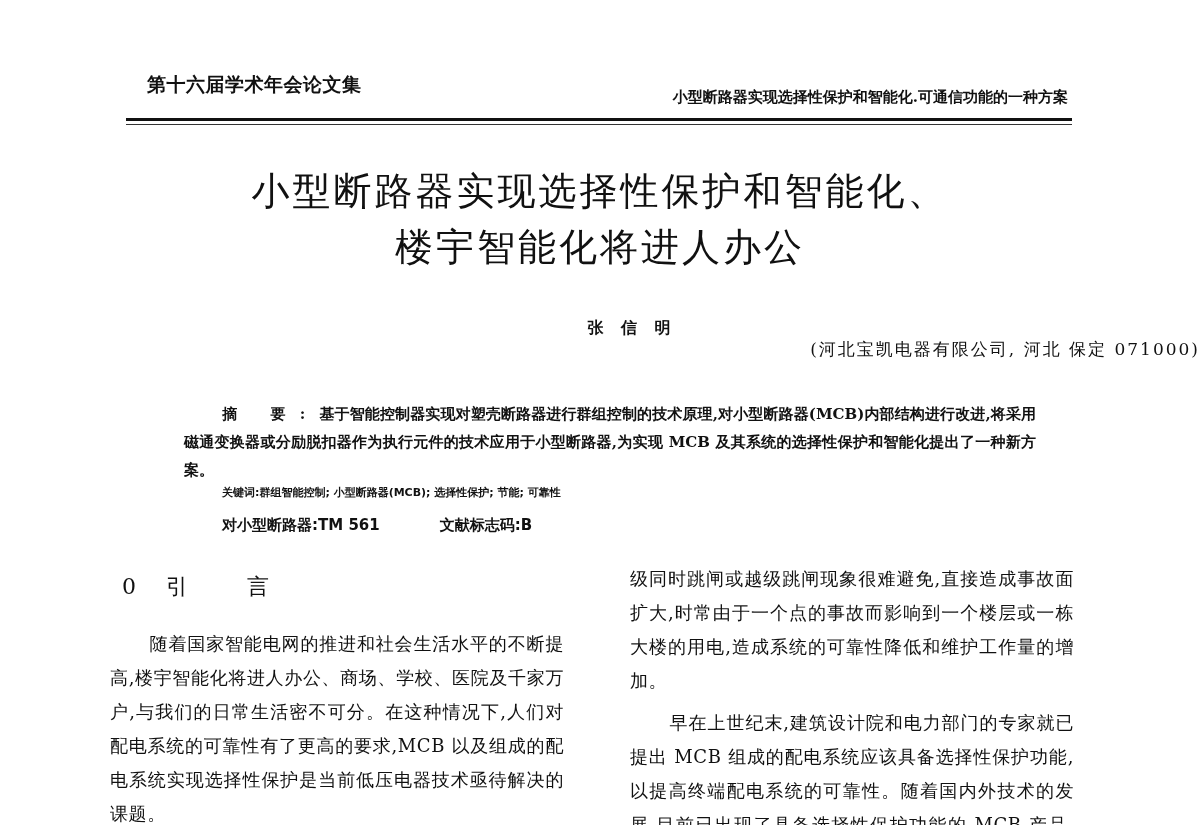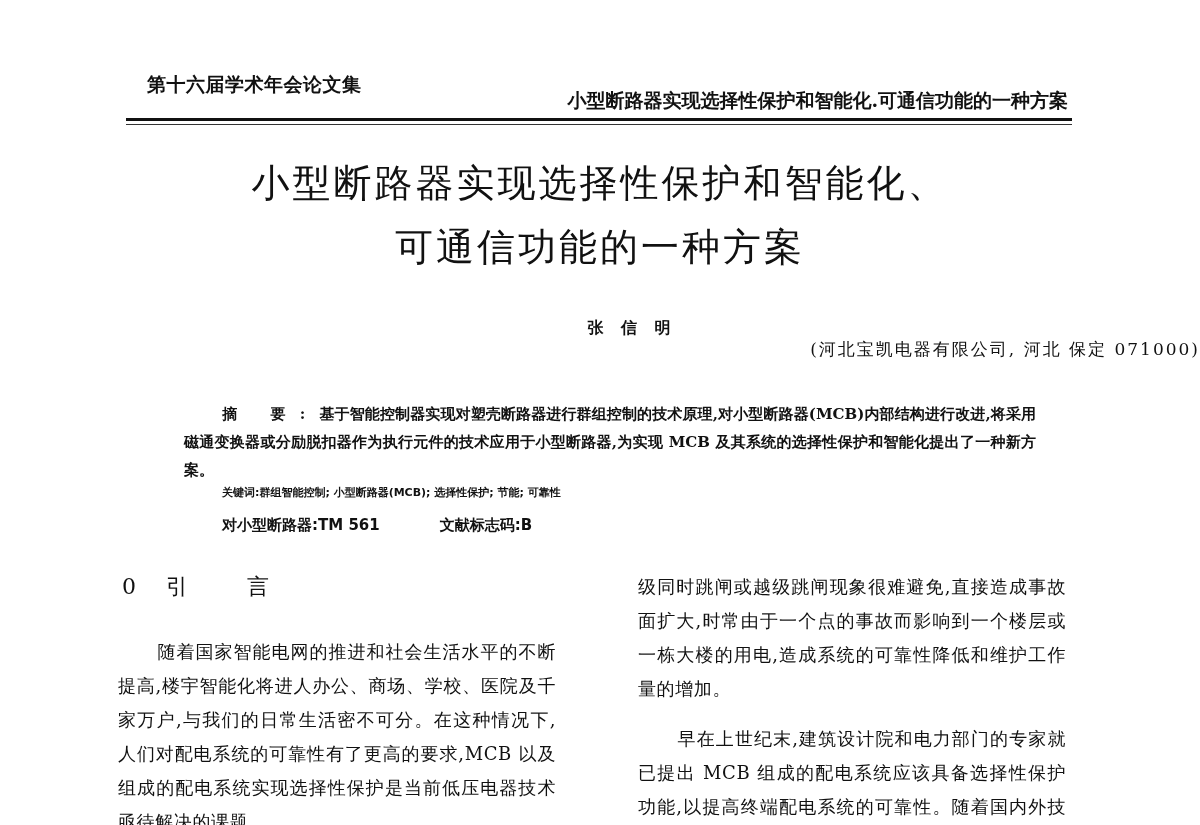--- a/index.html
+++ b/index.html
@@ -1,51 +1,51 @@
 <!DOCTYPE html>
 <html><head>
 <meta charset="utf-8">
 <style>
   html, body { margin:0; padding:0; background:#ffffff; }
   body { width:1200px; height:825px; overflow:hidden; position:relative; color:#111; font-family:"DejaVu Serif","Liberation Serif",serif; }
   .abs { position:absolute; }
   .running-left { left:130px; top:72px; font-size:19px; font-weight:bold; letter-spacing:0.5px; font-family:"DejaVu Sans","Liberation Sans",sans-serif;margin-left:17px; }
-  .running-right { right:132px; top:88px; font-size:19px; font-weight:bold; font-family:"DejaVu Serif","Liberation Serif",serif; }
+  .running-right { right:132px; top:88px; font-size:15px; font-weight:bold; font-family:"DejaVu Serif","Liberation Serif",serif; }
   .rule-thick { left:126px; top:118px; width:946px; height:3px; background:#111; }
   .rule-thin { left:126px; top:124px; width:946px; height:1px; background:#333; }
   .title { left:0; width:1200px; text-align:center; font-family:"DejaVu Sans","Liberation Sans",sans-serif; font-size:38px; letter-spacing:3px; font-weight:normal; }
-  .title1 { top:158px; }
+  .title1 { top:166px; }
   .title2 { top:222px; }
   .author { left:0; width:1200px; text-align:center; top:318px; font-size:16px; letter-spacing:6px; font-weight:bold;margin-left:32px; }
   .affil { left:0; width:1200px; text-align:right; top:338px; font-size:17px; letter-spacing:2px; }
   .abstract { left:184px; width:852px; top:400px; font-size:15px; line-height:28px; font-weight:bold; text-align:justify; }
   .abstract .indent { display:inline-block; width:38px; }
   .abs-label { letter-spacing:14px;margin-top:48px; }
   .kw { left:222px; top:485px; font-size:11px; font-weight:bold; font-family:"DejaVu Sans","Liberation Sans",sans-serif; }
   .cls { left:222px; top:516px; font-size:15px; font-weight:bold; font-family:"DejaVu Sans","Liberation Sans",sans-serif; }
   .cls .gap { display:inline-block; width:60px; }
   .section-head { left:122px; top:572px; font-size:22px; }
   .section-head .num { display:inline-block; width:44px; }
   .section-head .t { letter-spacing:26px;margin-top:44px; }
   .col { font-size:18px; line-height:34px; text-align:justify; letter-spacing:0.6px; }
   .col-left { left:102px; width:470px; top:619px; }
   .col-right { left:622px; width:460px; top:554px; }
-  .col p { margin:16px; }
+  .col p { margin:8px; }
   .col .ind { text-indent:2.2em; }
 </style>
 </head>
 <body>
 
 <div class="abs running-left">第十六届学术年会论文集</div>
 <div class="abs running-right">小型断路器实现选择性保护和智能化.可通信功能的一种方案</div>
 <div class="abs rule-thick"></div>
 <div class="abs rule-thin"></div>
 
 <div class="abs title title1">小型断路器实现选择性保护和智能化、</div>
-<div class="abs title title2">可通信功能的一种方案</div>
+<div class="abs title title2">楼宇智能化将进人办公</div>
 
 <div class="abs author">张 信 明</div>
 <div class="abs affil">(河北宝凯电器有限公司, 河北  保定  071000)</div>
 
 <div class="abs abstract"><span class="indent"></span><span class="abs-label">摘 要:</span><span>基于智能控制器实现对塑壳断路器进行群组控制的技术原理,对小型断路器(MCB)内部结构进行改进,将采用磁通变换器或分励脱扣器作为执行元件的技术应用于小型断路器,为实现 MCB 及其系统的选择性保护和智能化提出了一种新方案。</span></div>
 
 <div class="abs kw"><span>关键词:</span><span>群组智能控制; 小型断路器(MCB); 选择性保护; 节能; 可靠性</span></div>
 
 <div class="abs cls"><span>对小型断路器:</span><span>TM 561</span><span class="gap"></span><span>文献标志码:</span><span>B</span></div>
 

